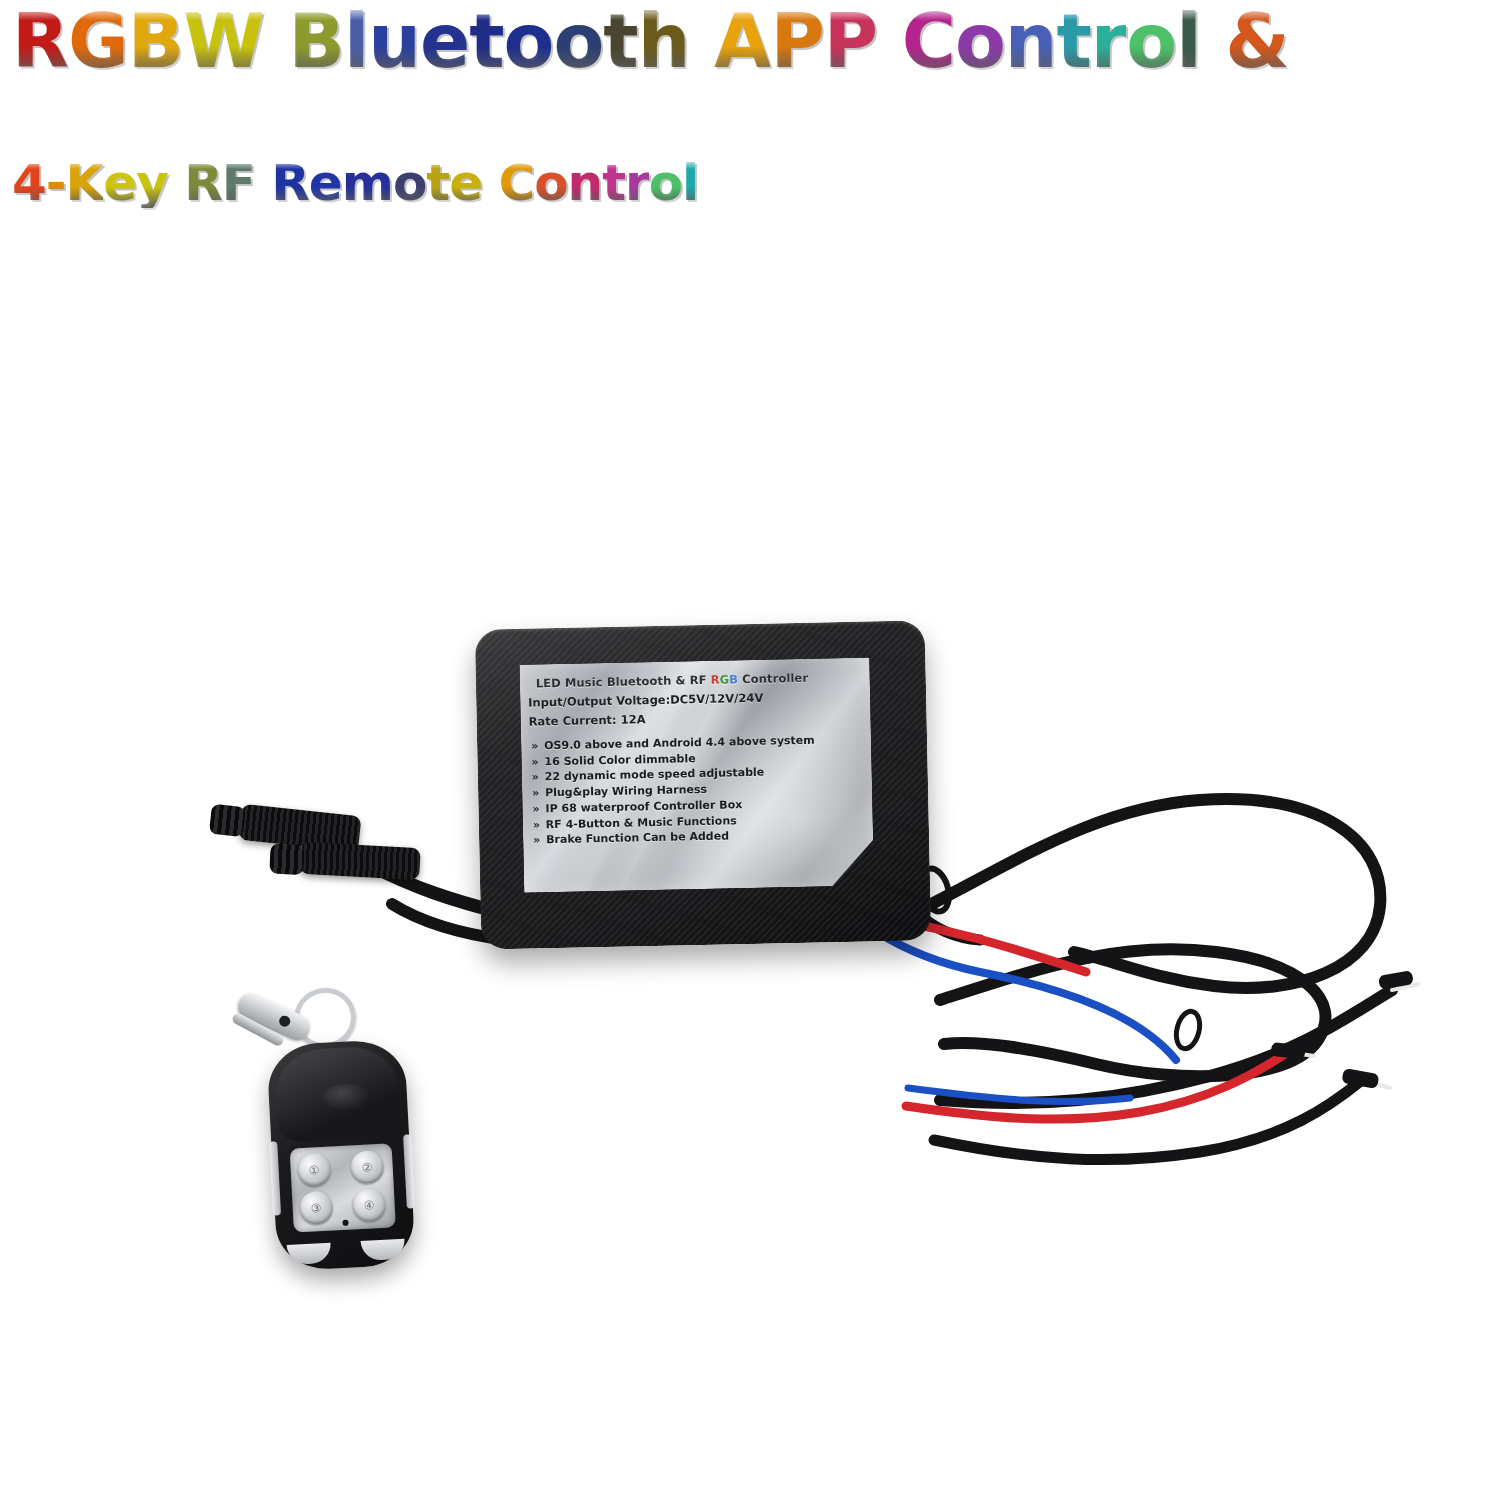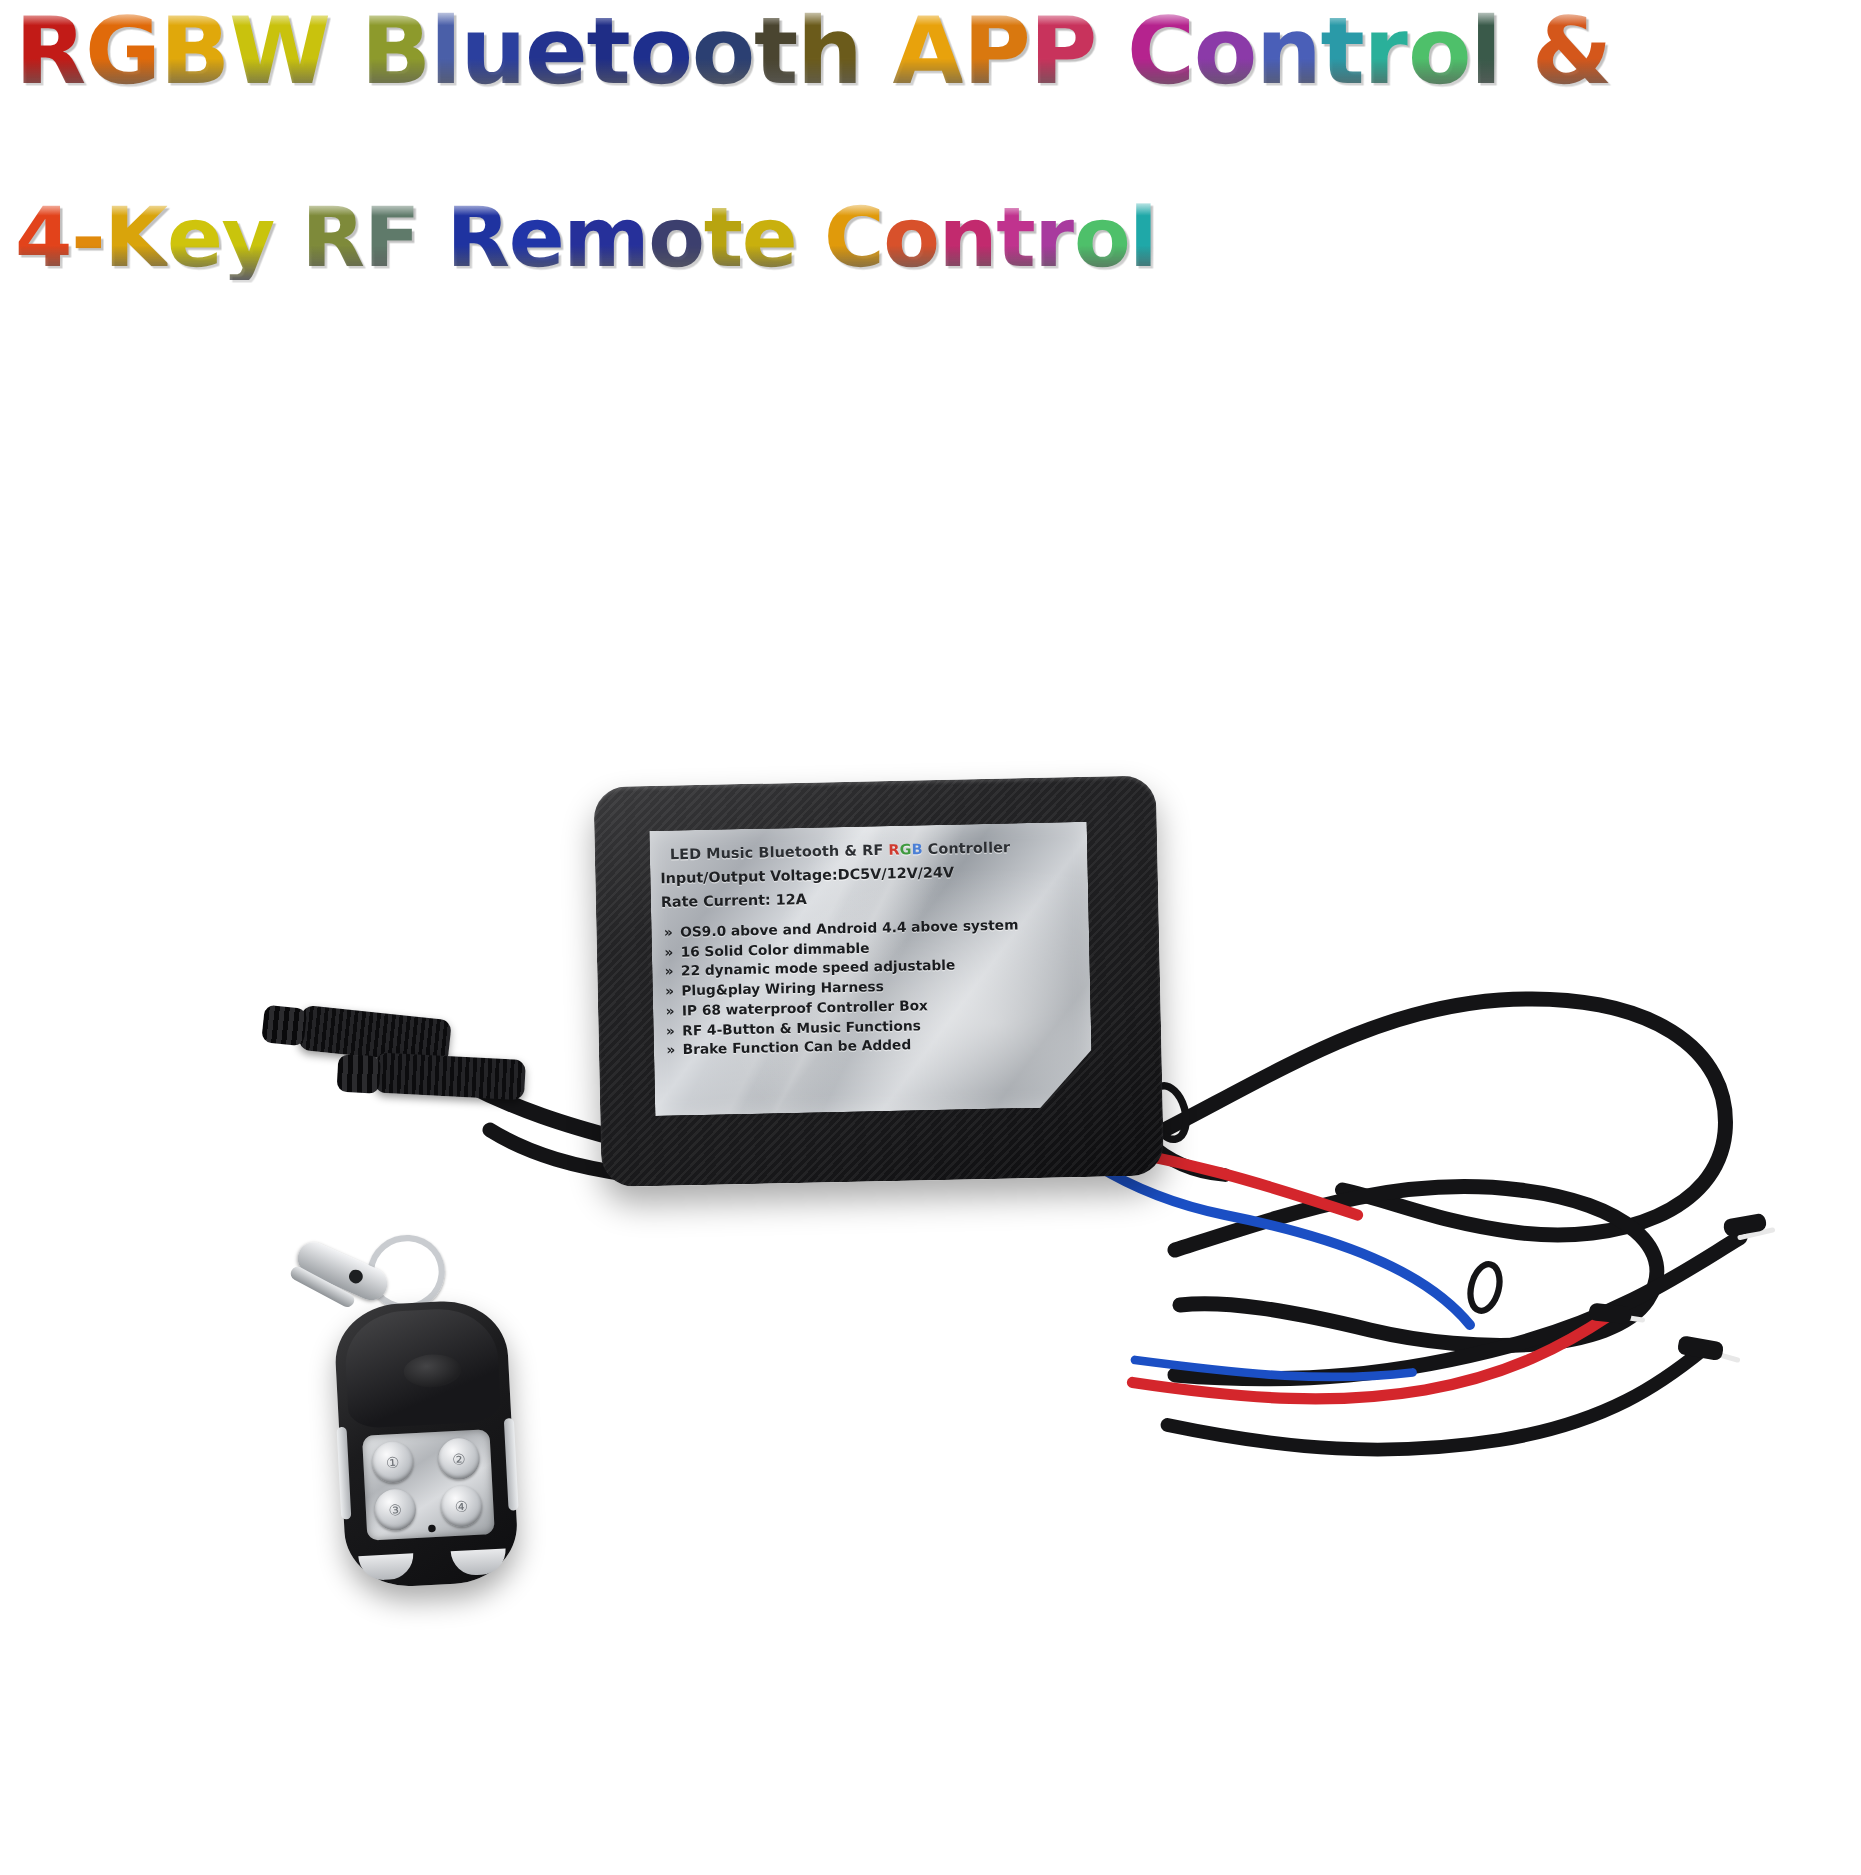--- a/index.html
+++ b/index.html
@@ -9,21 +9,21 @@
   
   #title-block{position:absolute;left:0;top:0;width:1489px;height:290px;}
   .title-line{
     position:absolute;left:12px;white-space:nowrap;
     font-family:"DejaVu Sans",sans-serif;
     font-weight:bold;
     letter-spacing:-1px;
     line-height:1;
   }
   #title-line-1{top:4px;font-size:74px;}
-  #title-line-2{top:158px;font-size:66px;}
+  #title-line-2{top:158px;font-size:50px;}
   .title-line span{
     display:inline-block;
     -webkit-background-clip:text;background-clip:text;
     color:transparent;
     text-shadow:none;
     filter:drop-shadow(2px 2px 0px rgba(120,120,120,.45));
   }
 
   
   #product-photo{position:absolute;left:0;top:300px;width:1489px;height:800px;background:#fff;}

